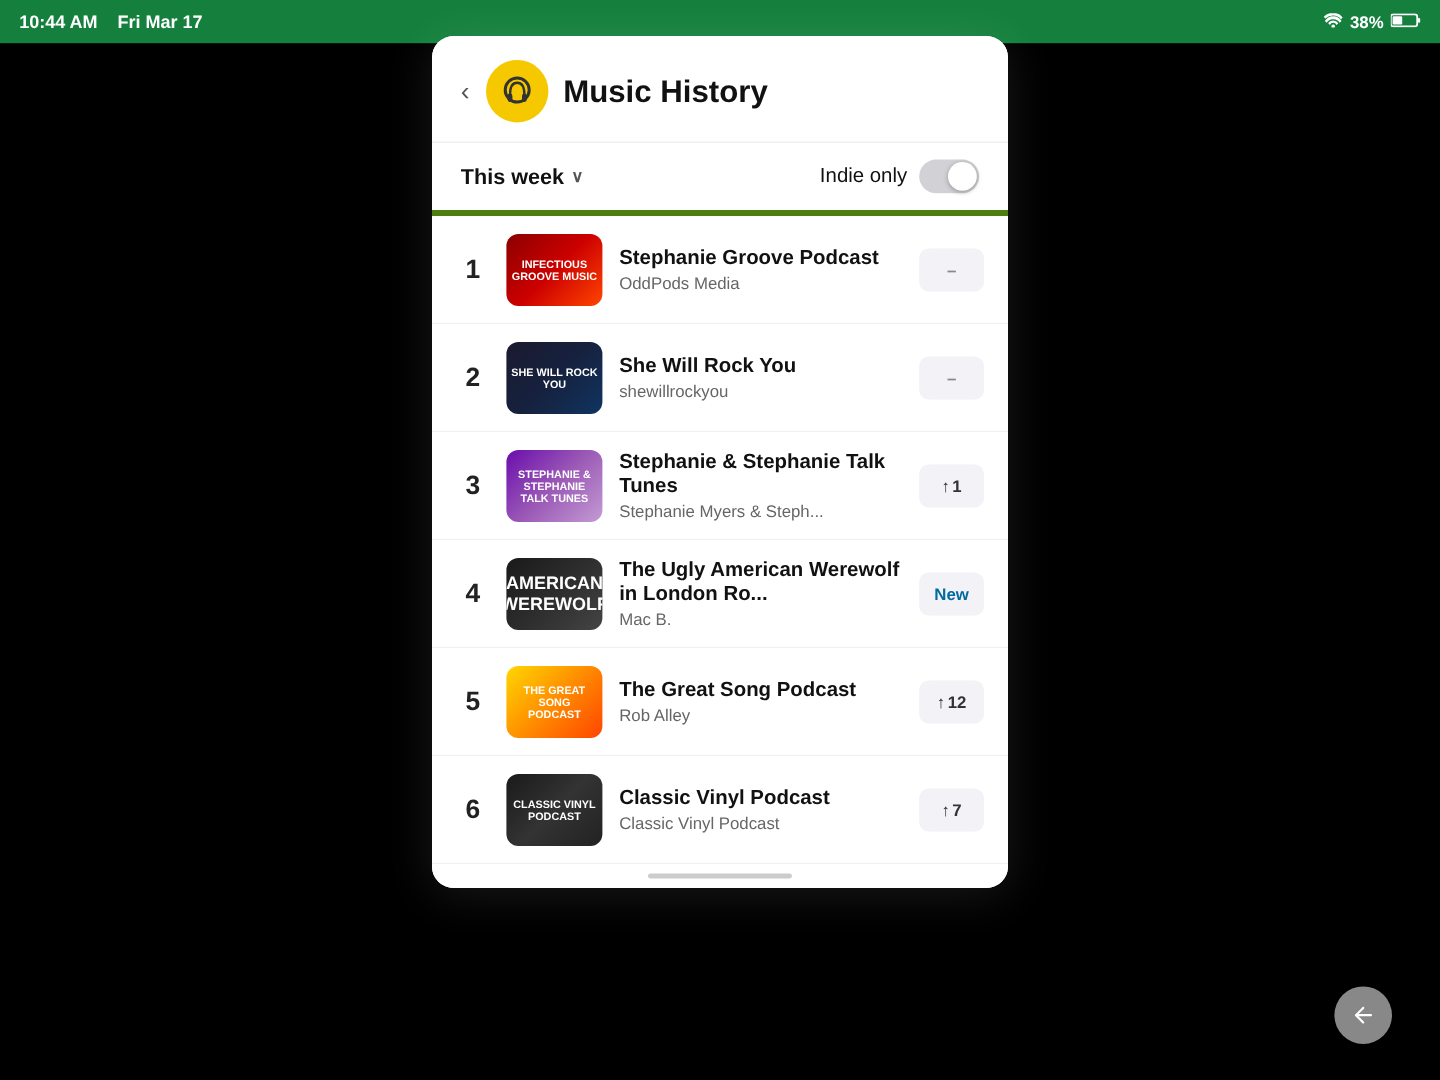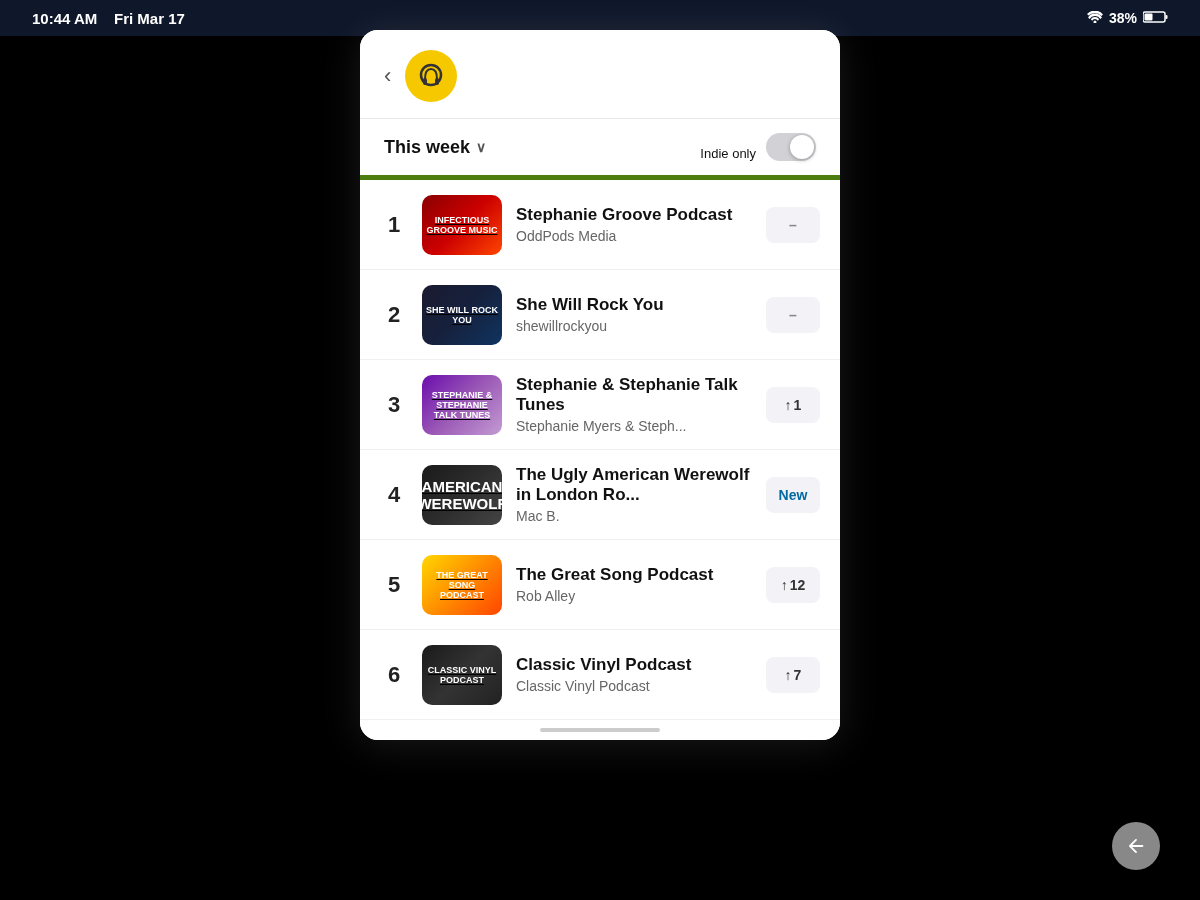--- a/index.html
+++ b/index.html
@@ -12,25 +12,25 @@
       align-items: center;
       justify-content: center;
       overflow: hidden;
     }
 
     
     .status-bar {
       position: absolute;
       top: 0; left: 0; right: 0;
       height: 36px;
-      background: #0f172a;
+      background: #15803d;
       display: flex;
       align-items: center;
       justify-content: space-between;
-      padding: 0 32px;
+      padding: 0 16px;
       color: #fff;
       font-size: 15px;
       font-weight: 600;
     }
     .status-right {
       display: flex;
       align-items: center;
       gap: 6px;
       font-size: 14px;
     }
@@ -95,23 +95,23 @@
       align-items: center;
       gap: 6px;
       font-size: 18px;
       font-weight: 600;
       color: #111;
       cursor: pointer;
     }
     .chevron-down { font-size: 14px; color: #555; }
     .indie-toggle {
       display: flex;
-      align-items: flex-end;
+      align-items: center;
       gap: 10px;
-      font-size: 13px;
+      font-size: 17px;
       color: #111;
       font-weight: 500;
     }
     .toggle-switch {
       width: 50px;
       height: 28px;
       background: #d1d1d6;
       border-radius: 14px;
       position: relative;
       cursor: pointer;
@@ -149,21 +149,20 @@
       flex-shrink: 0;
     }
     .podcast-art {
       width: 80px;
       height: 60px;
       border-radius: 10px;
       margin-right: 14px;
       flex-shrink: 0;
       overflow: hidden;
       background: #333;
-      text-decoration: underline;
     }
     .podcast-art-inner {
       width: 100%;
       height: 100%;
       display: flex;
       align-items: center;
       justify-content: center;
       font-size: 10px;
       color: white;
       font-weight: bold;
@@ -275,20 +274,21 @@
     <span class="back-btn">‹</span>
     <div class="logo-circle">
 
       <svg viewBox="0 0 30 30" fill="none" xmlns="http://www.w3.org/2000/svg">
         <circle cx="15" cy="14" r="10" stroke="#333" stroke-width="2.5" fill="none"></circle>
         <rect x="7" y="17" width="4" height="7" rx="2" fill="#333"></rect>
         <rect x="19" y="17" width="4" height="7" rx="2" fill="#333"></rect>
         <path d="M9 18 Q9 8 15 8 Q21 8 21 18" stroke="#333" stroke-width="2" fill="none"></path>
       </svg>
     </div>
+    <span class="header-title">Music History</span>
   </div>
 
   <div class="filter-bar">
     <div class="period-selector">
       <span>This week</span>
       <span class="chevron-down">∨</span>
     </div>
     <div class="indie-toggle">
       <span>Indie only</span>
       <div class="toggle-switch"></div>

